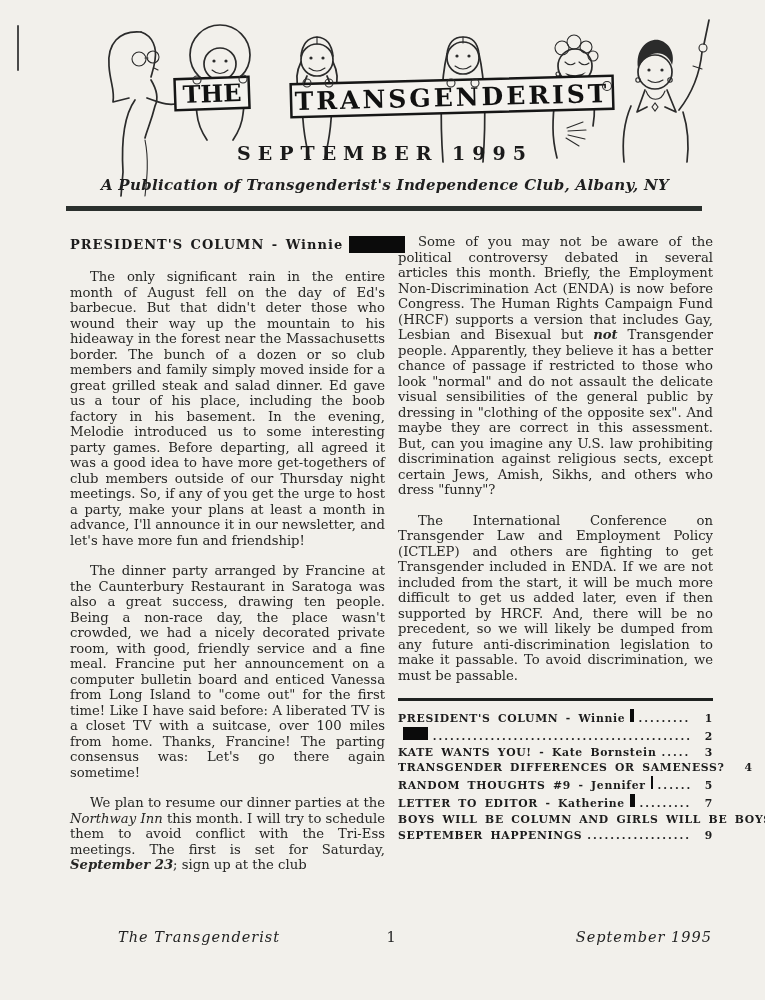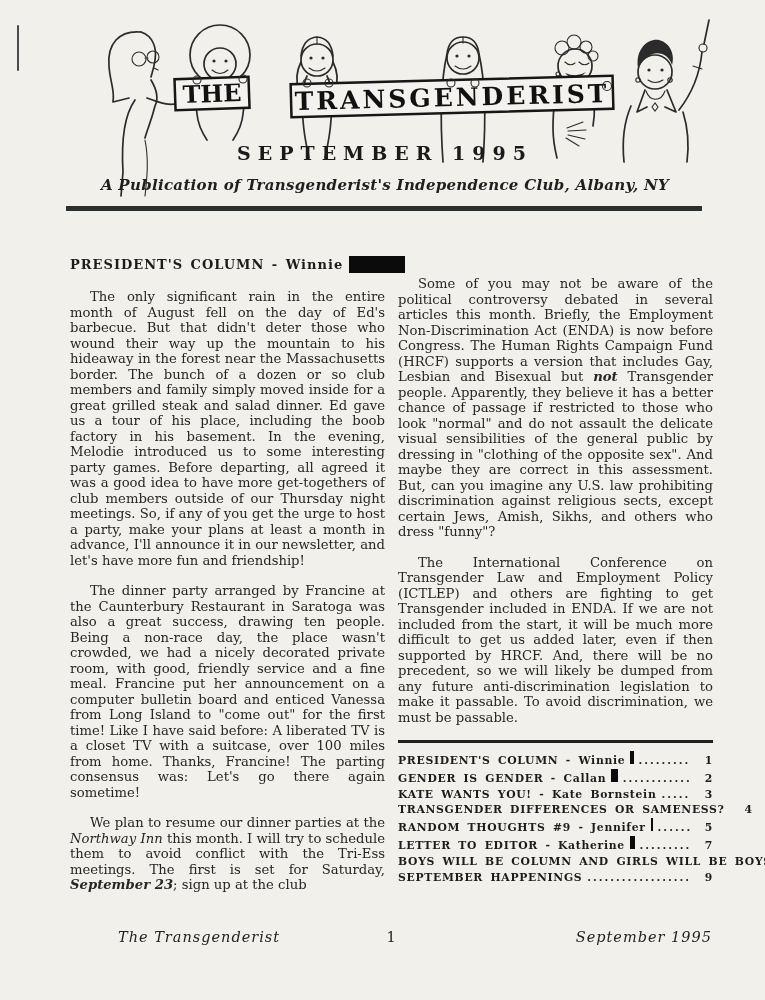--- a/index.html
+++ b/index.html
@@ -8,21 +8,21 @@
     background:#f2f0eb;
     font-family:"DejaVu Serif", serif;
     color:#262624;
     position:relative;
     overflow:hidden;
   }
   .page{position:absolute;inset:0;}
   .pen-mark{position:absolute;left:17px;top:25px;width:2px;height:46px;background:#4a4a4a;border-radius:1px;}
   .masthead{position:absolute;left:55px;top:10px;width:658px;height:192px;}
   .main-rule{position:absolute;left:66px;top:206px;width:636px;height:5px;background:#2b302d;}
-  .content{position:absolute;left:70px;top:254px;width:642px;display:flex;gap:13px;align-items:center;}
+  .content{position:absolute;left:70px;top:234px;width:642px;display:flex;gap:13px;}
   .col{width:315px;font-size:13.2px;line-height:15.5px;text-align:justify;}
   .col p{margin:0 0 15px 0;text-indent:20px;}
   .col p.no-indent{text-indent:0;}
   .col-heading{
     font-weight:bold;font-size:13px;letter-spacing:1px;word-spacing:2px;
     text-align:center;margin:2px 0 16px 0;white-space:nowrap;color:#1c1c1c;
   }
   .redact{display:inline-block;background:#0b0b0b;vertical-align:-3px;}
   .redact.hd{width:56px;height:17px;margin-left:6px;vertical-align:-4px;}
   .redact.joan{width:66px;height:14px;}
@@ -184,21 +184,20 @@
       <p>The International Conference on Transgender Law and Employment Policy (ICTLEP) and others are fighting to get Transgender included in ENDA. If we are not included from the start, it will be much more difficult to get us added later, even if then supported by HRCF. And, there will be no precedent, so we will likely be dumped from any future anti-discrimination legislation to make it passable. To avoid discrimination, we must be passable.</p>
 
       <div class="toc">
         <div class="toc-row">
             <span>PRESIDENT'S COLUMN - Winnie</span>
             <span class="redact t0"></span>
             <span class="toc-dots"></span>
             <span class="toc-page">1</span>
           </div>
         <div class="toc-row">
-            <span>GENDER IS GENDER - Callan</span>
             <span class="redact t1"></span>
             <span class="toc-dots"></span>
             <span class="toc-page">2</span>
           </div>
         <div class="toc-row">
             <span>KATE WANTS YOU! - Kate Bornstein</span>
             <span class="toc-dots"></span>
             <span class="toc-page">3</span>
           </div>
         <div class="toc-row">

